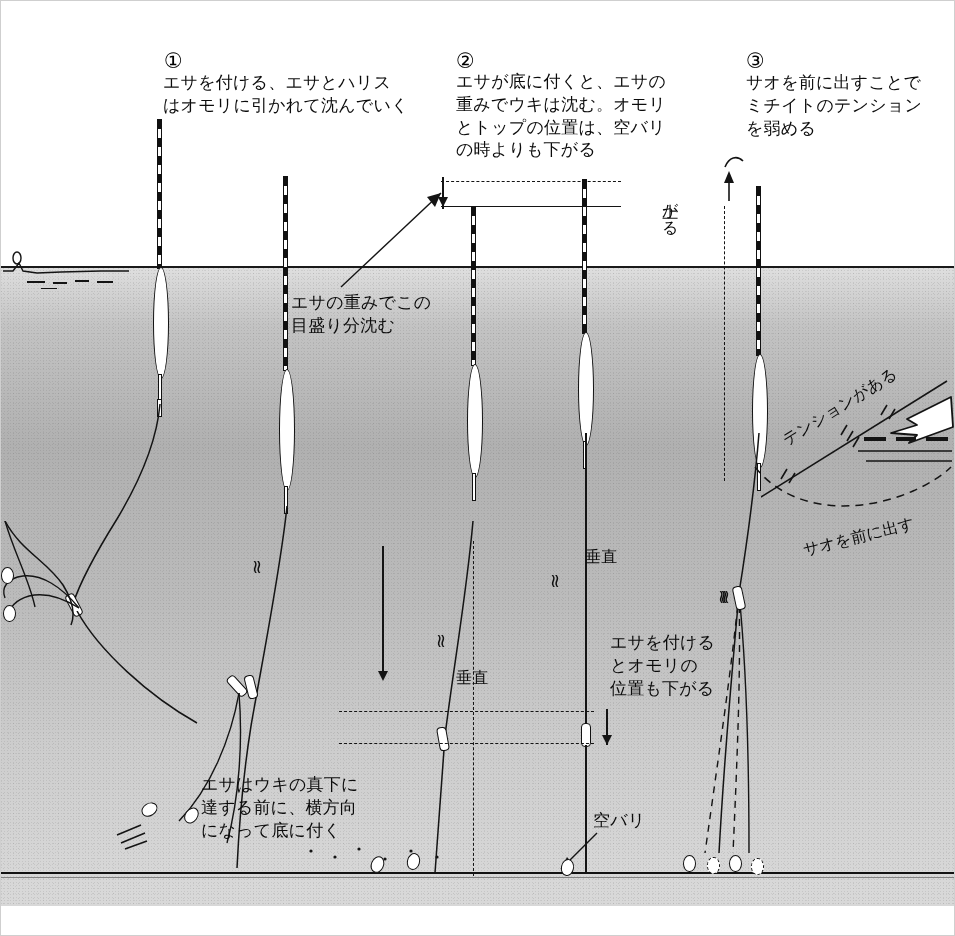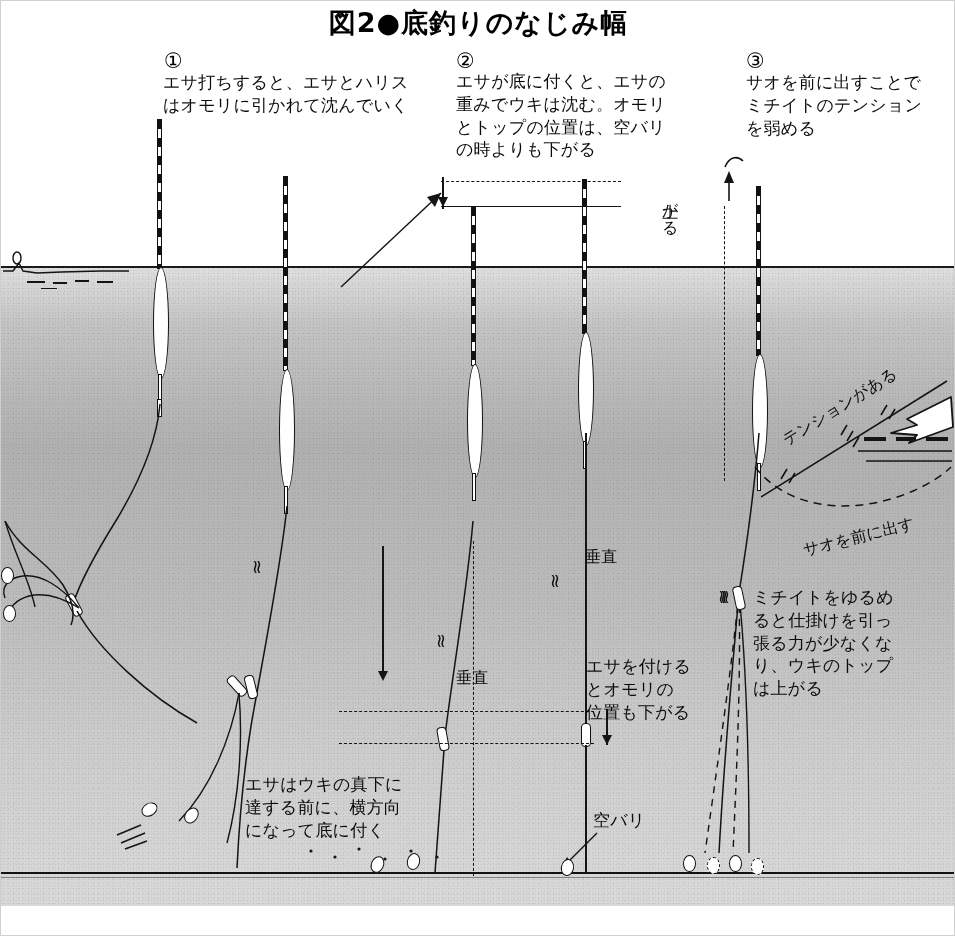--- a/index.html
+++ b/index.html
@@ -209,38 +209,37 @@
   }
 
   .ripple { position: absolute; }
   .hollow-arrow { position: absolute; }
 </style>
 </head>
 <body>
 
 <div id="page">
 
-  <div class="title">図2●底釣りのなじみ幅</div>
 
   <div class="water-body"></div>
   <div class="grain"></div>
   <div class="surface-line"></div>
   <div class="bottom-strip"></div>
   <div class="lakebed"></div>
   <div class="lakebed-sub"></div>
 
   <svg class="ripple" style="left:0px; top:248px; width:130px; height:40px;">
     <path d="M2,22 L12,22 L18,14 L22,22 L36,24 L60,23 L100,22 L128,22" fill="none" stroke="#141414" stroke-width="1.4"></path>
     <ellipse cx="16" cy="9" rx="4" ry="6" fill="none" stroke="#141414" stroke-width="1.4"></ellipse>
     <path d="M26,33 L44,33 M52,34 L66,34 M74,32 L88,32 M96,33 L112,33" stroke="#141414" stroke-width="2" fill="none"></path>
     <path d="M40,40 L56,40" stroke="#141414" stroke-width="2"></path>
   </svg>
 
   <div class="circnum" style="left:163px; top:48px;">①</div>
-  <div class="txt" style="left:162px; top:70px; width:300px;">エサ打ちすると、エサとハリス
+  <div class="txt" style="left:162px; top:70px; width:300px;">エサを付ける、エサとハリス
 はオモリに引かれて沈んでいく</div>
 
   <div class="circnum" style="left:455px; top:48px;">②</div>
   <div class="txt" style="left:455px; top:70px; width:265px;font-family:Liberation Serif, serif;">エサが底に付くと、エサの
 重みでウキは沈む。オモリ
 とトップの位置は、空バリ
 の時よりも下がる</div>
 
   <div class="circnum" style="left:745px; top:48px;">③</div>
   <div class="txt" style="left:745px; top:70px; width:215px;">サオを前に出すことで
@@ -318,30 +317,32 @@
 
   <div class="dashdot" style="left:440px; top:180px; width:180px;"></div>
   <div class="thinrule" style="left:440px; top:205px; width:180px;"></div>
   <div class="ln" style="left:441px; top:176px; width:1.6px; height:32px;"></div>
   <div class="arrowhead ah-down" style="left:437px; top:196px;"></div>
 
   <svg style="position:absolute; left:330px; top:186px; width:120px; height:110px;">
     <path d="M110,6 L10,100" fill="none" stroke="#141414" stroke-width="1.4"></path>
     <path d="M110,6 L96,10 L104,20 Z" fill="#141414"></path>
   </svg>
+  <div class="txt" style="left:290px; top:290px; width:200px;">エサの重みでこの
+目盛り分沈む</div>
 
   <div class="ln" style="left:381px; top:545px; width:1.6px; height:130px;"></div>
   <div class="arrowhead ah-down" style="left:377px; top:670px;"></div>
 
   <div class="dashdot" style="left:338px; top:710px; width:255px;"></div>
   <div class="dashdot" style="left:338px; top:742px; width:255px;"></div>
   <div class="ln" style="left:605px; top:708px; width:1.6px; height:36px;"></div>
   <div class="arrowhead ah-down" style="left:601px; top:734px;"></div>
 
-  <div class="txt" style="left:585px; top:654px; width:120px;">エサを付ける
+  <div class="txt" style="left:585px; top:630px; width:120px;padding-left:24px;">エサを付ける
 とオモリの
 位置も下がる</div>
 
   <div class="txt" style="left:592px; top:808px; font-size:17px;">空バリ</div>
   <svg style="position:absolute; left:552px; top:828px; width:50px; height:46px;">
     <path d="M44,4 L8,40" fill="none" stroke="#141414" stroke-width="1.4"></path>
     <path d="M8,40 L20,36 L14,28 Z" fill="#141414"></path>
   </svg>
   <div class="bait small" style="left:560px; top:858px; transform:rotate(10deg);"></div>
 
@@ -389,28 +390,23 @@
     <path d="M8,18 L30,18 M40,18 L60,18 M70,18 L92,18" stroke="#141414" stroke-width="4"></path>
     <path d="M2,30 L96,30" stroke="#141414" stroke-width="1.6"></path>
     <path d="M10,40 L96,40" stroke="#141414" stroke-width="1.6"></path>
   </svg>
 
   <svg style="position:absolute; left:752px; top:450px; width:200px; height:80px;">
     <path d="M2,16 C40,64 110,62 160,40 C178,32 190,24 198,16" fill="none" stroke="#141414" stroke-width="1.5" stroke-dasharray="8 6"></path>
   </svg>
   <div class="rot" style="left:800px; top:540px; transform:rotate(-14deg);">サオを前に出す</div>
 
-  <div class="txt" style="left:752px; top:585px; width:190px;">ミチイトをゆるめ
-ると仕掛けを引っ
-張る力が少なくな
-り、ウキのトップ
-は上がる</div>
   <div class="squiggle" style="left:736px; top:588px;">≈</div>
 
-  <div class="txt" style="left:200px; top:772px; width:210px;margin-left:44px;">エサはウキの真下に
+  <div class="txt" style="left:200px; top:772px; width:210px;">エサはウキの真下に
 達する前に、横方向
 になって底に付く</div>
 
   <svg style="position:absolute; left:110px; top:812px; width:130px; height:40px;">
     <path d="M6,22 L30,12 M10,30 L34,20 M14,36 L36,28" stroke="#141414" stroke-width="1.6"></path>
   </svg>
   <svg style="position:absolute; left:300px; top:832px; width:160px; height:36px;">
     <circle cx="10" cy="18" r="1.6" fill="#141414"></circle>
     <circle cx="34" cy="24" r="1.6" fill="#141414"></circle>
     <circle cx="58" cy="16" r="1.6" fill="#141414"></circle>

